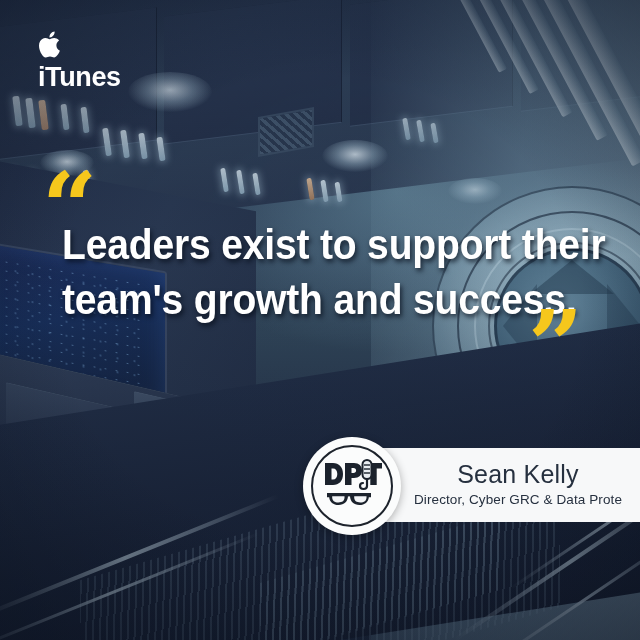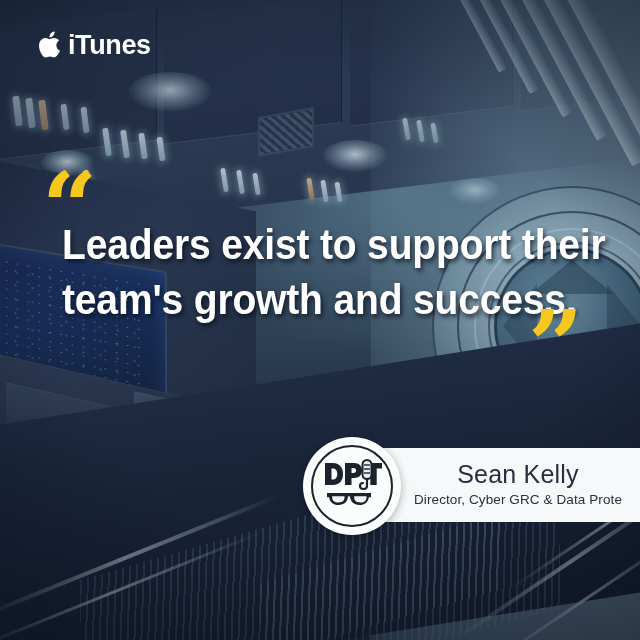--- a/index.html
+++ b/index.html
@@ -119,22 +119,23 @@
     background:linear-gradient(180deg, rgba(22,34,58,.42) 0%, rgba(22,34,58,.10) 40%, rgba(16,24,42,.46) 100%);
   }
 
   
   .header {
     position:absolute; left:0; top:0; width:640px; height:88px;
     display:flex; align-items:center; z-index:6;
   }
   .brand-itunes {
     position:absolute; left:38px; top:30px;
-    display:flex; align-items:center; gap:4px;
+    display:flex; gap:4px;
     color:#fff;
+    flex-direction:column;
   }
   .apple-glyph { display:block; }
   .itunes-word {
     font-size:27px; font-weight:bold; letter-spacing:-0.4px; color:#fff;
     line-height:1;
   }
   .site-name {
     position:absolute; left:50%; top:36px; transform:translateX(-50%);
     color:#f2f5f8; font-size:21px; font-weight:bold; letter-spacing:0.6px;
     white-space:nowrap;

